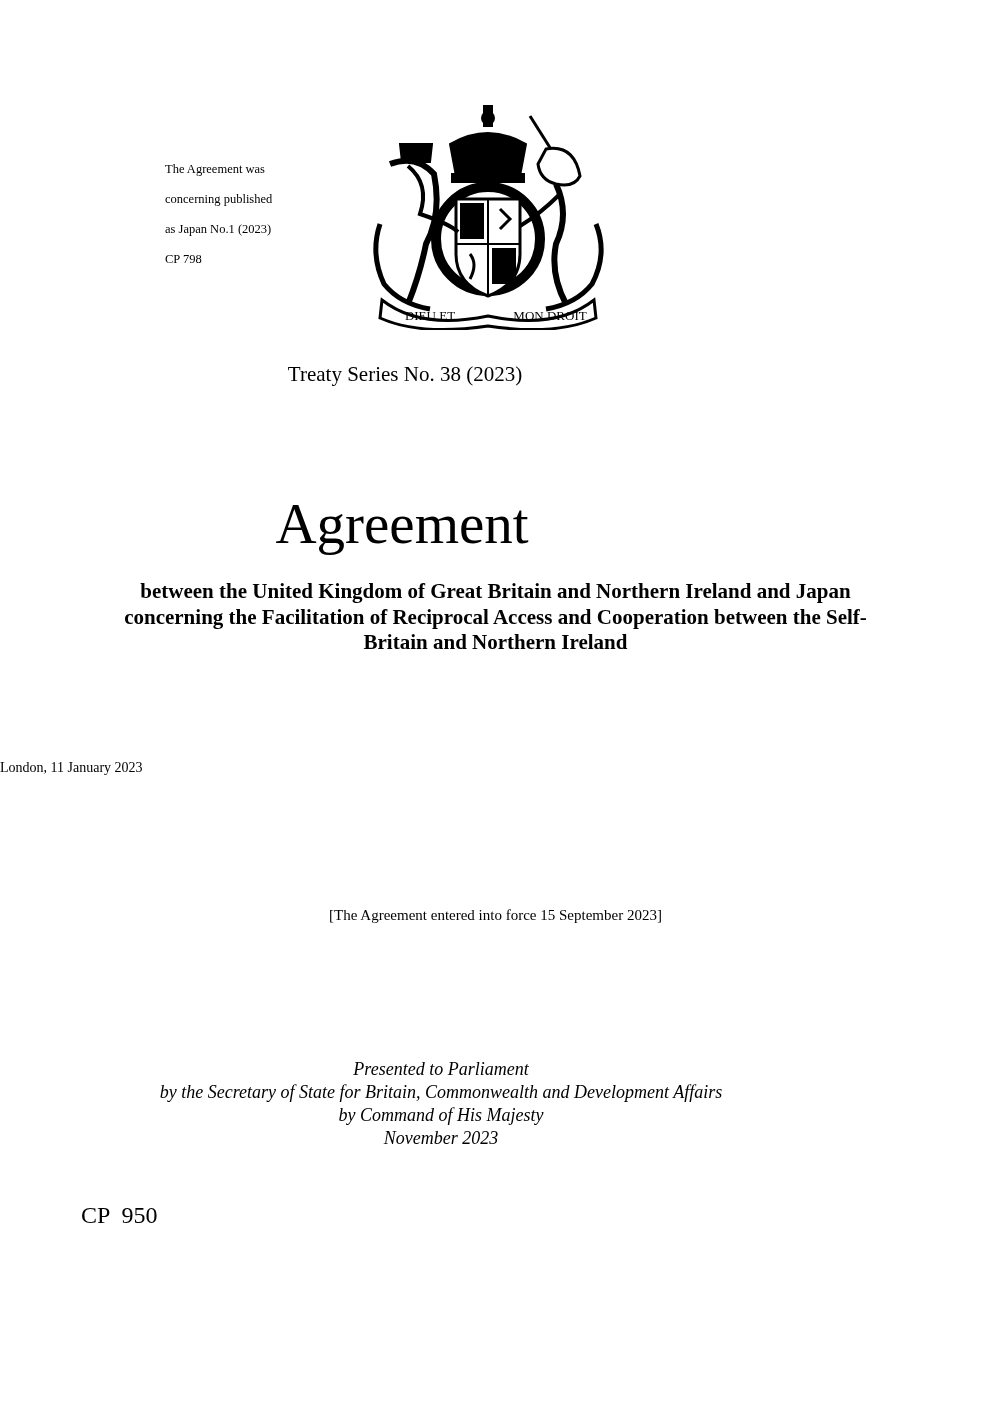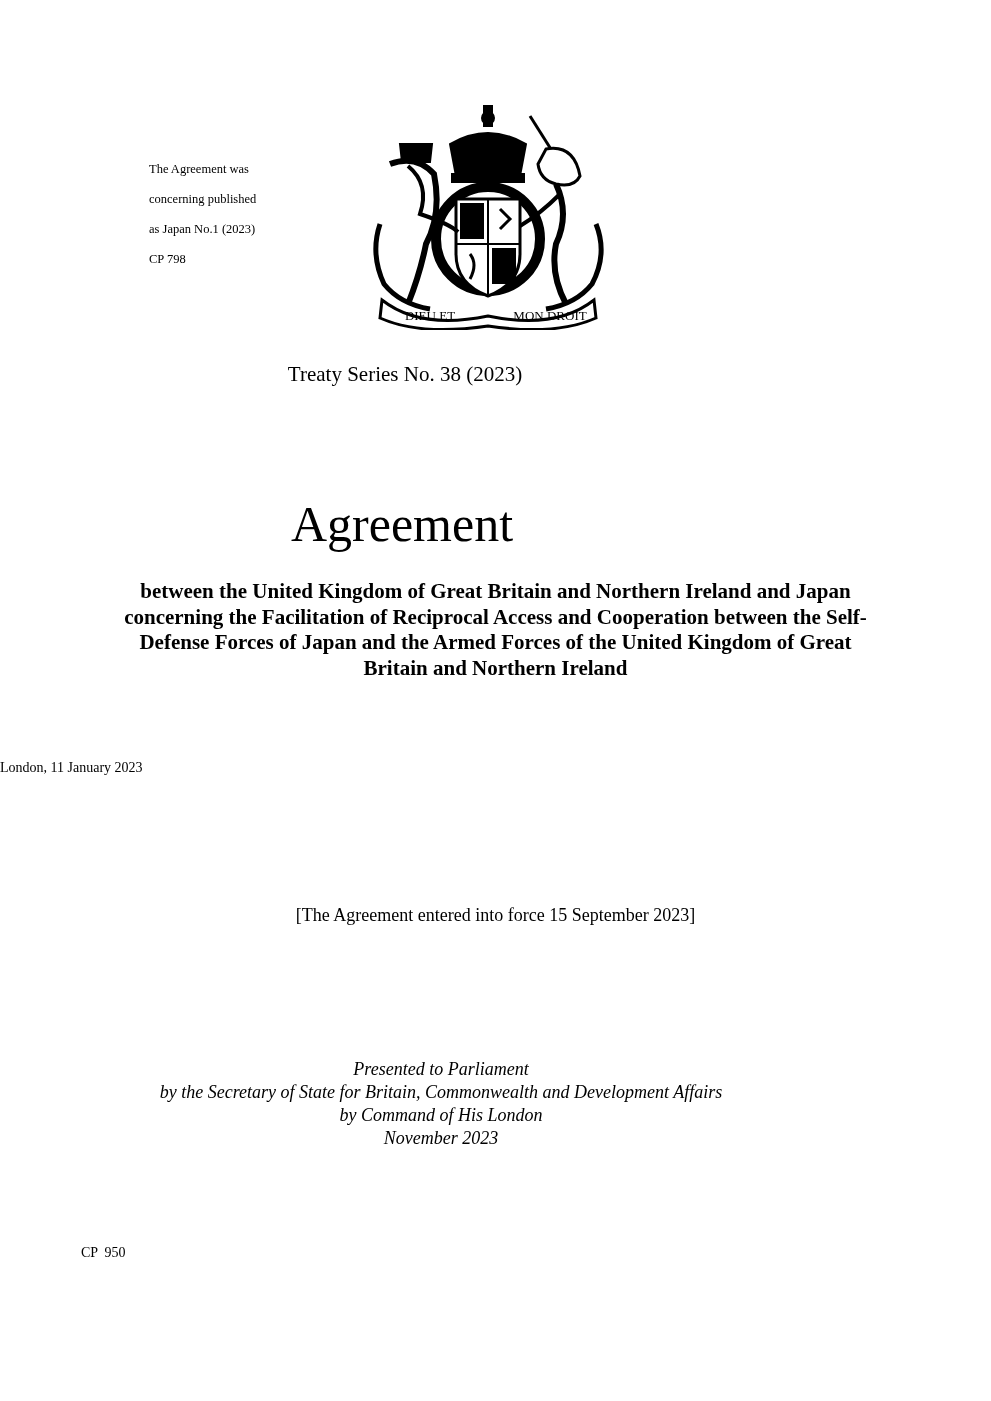--- a/index.html
+++ b/index.html
@@ -10,21 +10,21 @@
     body {
       width: 991px;
       height: 1401px;
       position: relative;
       overflow: hidden;
       font-family: "Liberation Serif", "DejaVu Serif", serif;
       color: #000000;
     }
     .abs { position: absolute; }
     .side-note {
-      left: 149px;
+      left: 165px;
       top: 147px;
       font-size: 12.5px;
       line-height: 15px;
       white-space: pre-line;
     }
     .crest {
       left: 360px;
       top: 104px;
       width: 256px;
       height: 226px;
@@ -35,21 +35,21 @@
       top: 361px;
       text-align: center;
       font-size: 21px;
       line-height: 26px;
     }
     .title {
       left: 0;
       width: 804px;
       top: 494px;
       text-align: center;
-      font-size: 50px;
+      font-size: 57px;
       line-height: 60px;
     }
     .subtitle {
       left: 95px;
       width: 801px;
       top: 579px;
       text-align: center;
       font-size: 21px;
       line-height: 25.5px;
       font-weight: bold;
@@ -61,37 +61,37 @@
       top: 759px;
       text-align: left;
       font-size: 14px;
       line-height: 18px;
     }
     .force {
       left: 0;
       width: 991px;
       top: 906px;
       text-align: center;
-      font-size: 18px;
+      font-size: 15px;
       line-height: 18px;
     }
     .presented {
       left: 0;
       width: 882px;
       top: 1058px;
       text-align: center;
       font-size: 18px;
       line-height: 23px;
       font-style: italic;
     }
     .presented span { display: block; }
     .cp {
       left: 81px;
-      top: 1242px;
-      font-size: 14px;
+      top: 1204px;
+      font-size: 24px;
       line-height: 22px;
       white-space: pre;
     }
   </style>
 </head>
 <body>
 
 <div class="abs side-note">
   <div>The Agreement was</div>
   <div>concerning published</div>
@@ -136,28 +136,27 @@
   </svg>
 </div>
 
 <div class="abs series">Treaty Series No. 38 (2023)</div>
 
 <div class="abs title">Agreement</div>
 
 <div class="abs subtitle">
   <span>between the United Kingdom of Great Britain and Northern Ireland and Japan</span>
   <span>concerning the Facilitation of Reciprocal Access and Cooperation between the Self-</span>
-  <span>Defense Forces of Japan and the Armed Forces of the United Kingdom of Great</span>
   <span>Britain and Northern Ireland</span>
 </div>
 
 <div class="abs place-date">London, 11 January 2023</div>
 
 <div class="abs force">[The Agreement entered into force 15 September 2023]</div>
 
 <div class="abs presented">
   <span>Presented to Parliament</span>
   <span>by the Secretary of State for Britain, Commonwealth and Development Affairs</span>
-  <span>by Command of His London</span>
+  <span>by Command of His Majesty</span>
   <span>November 2023</span>
 </div>
 
 <div class="abs cp">CP  950</div>
 
 </body></html>

